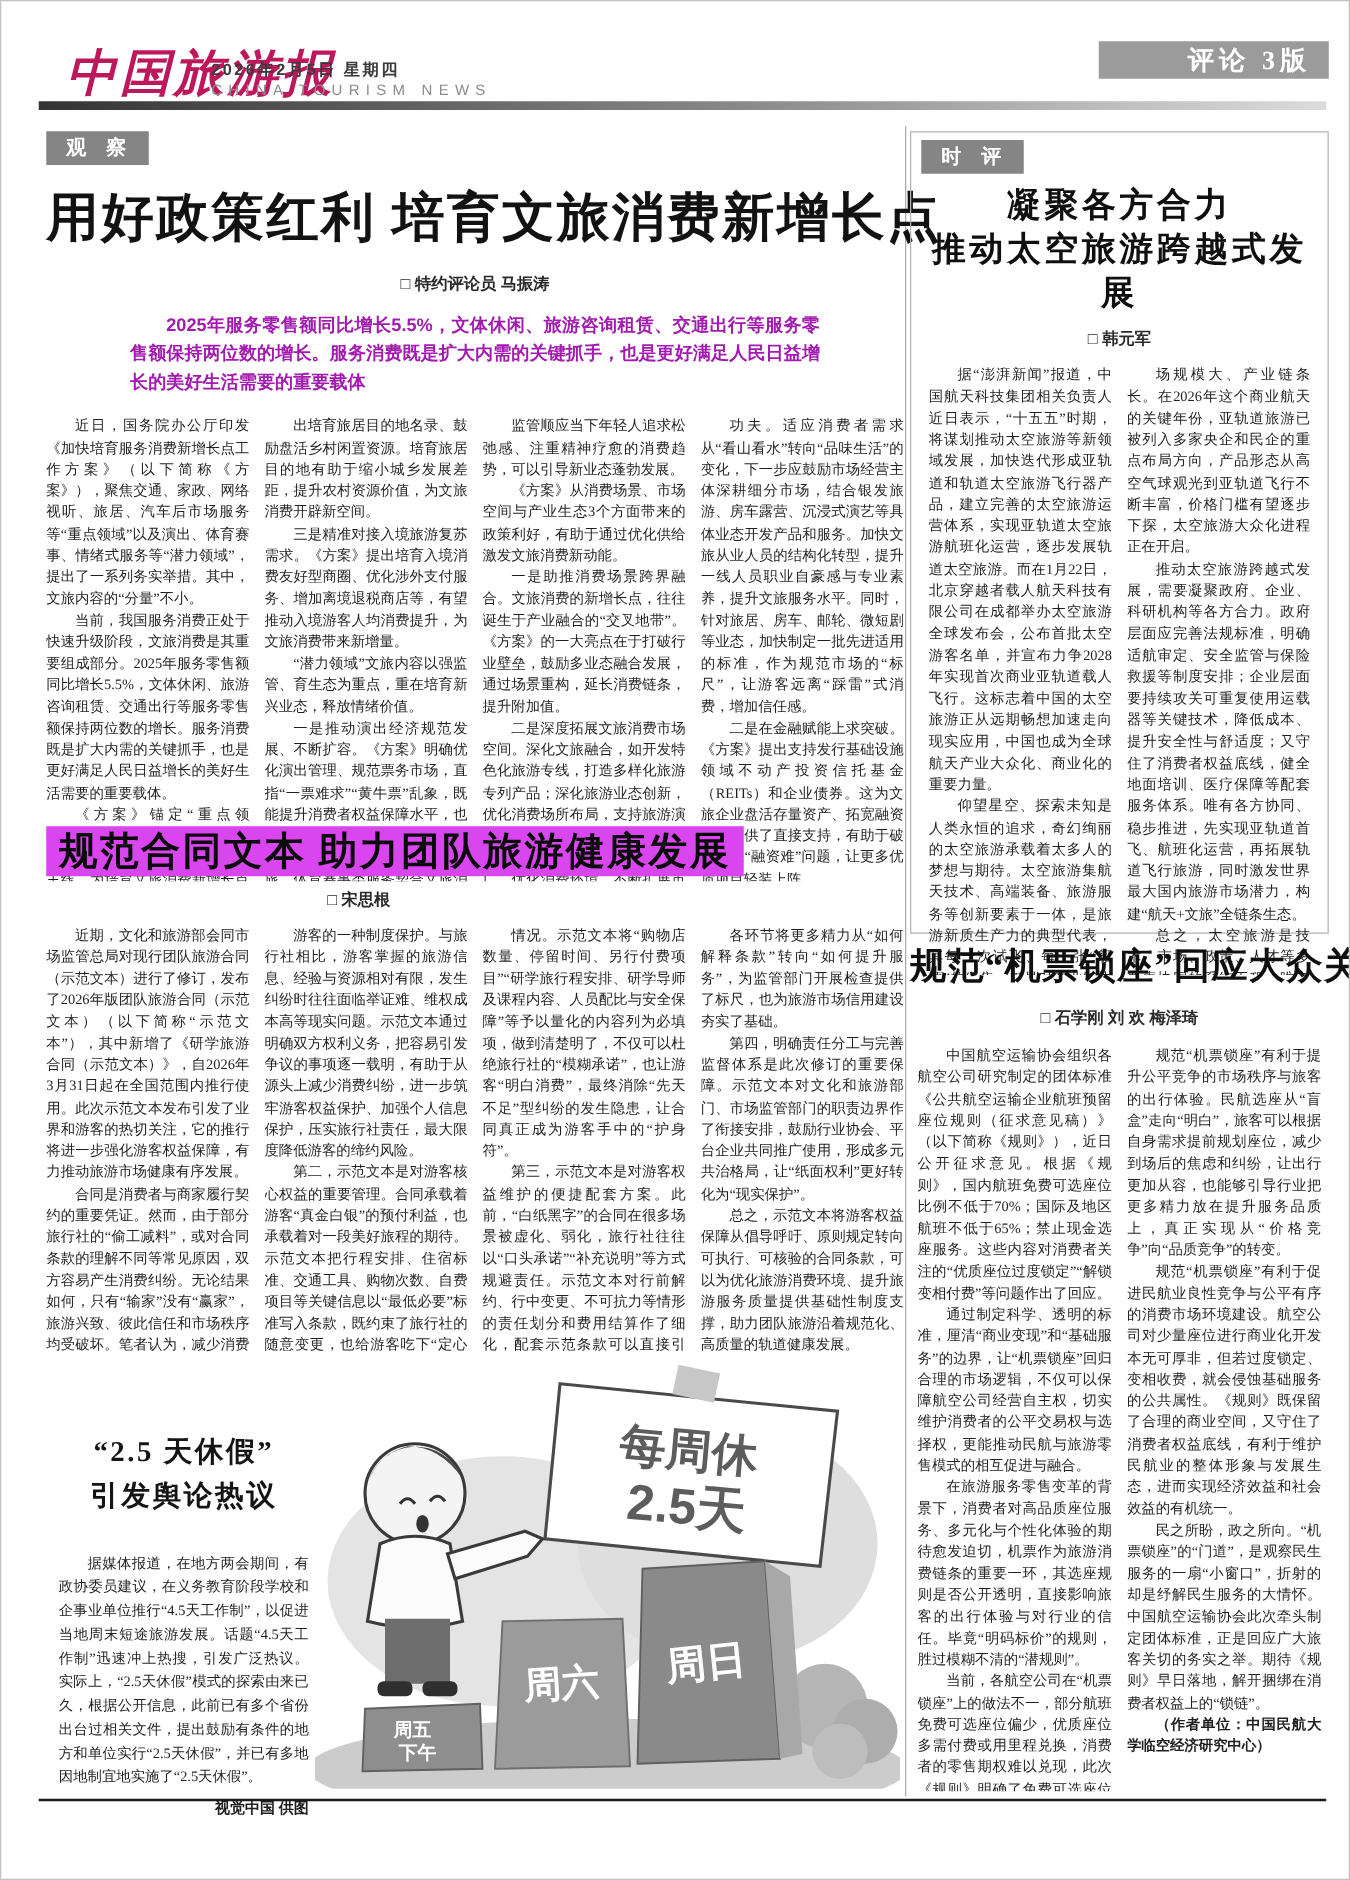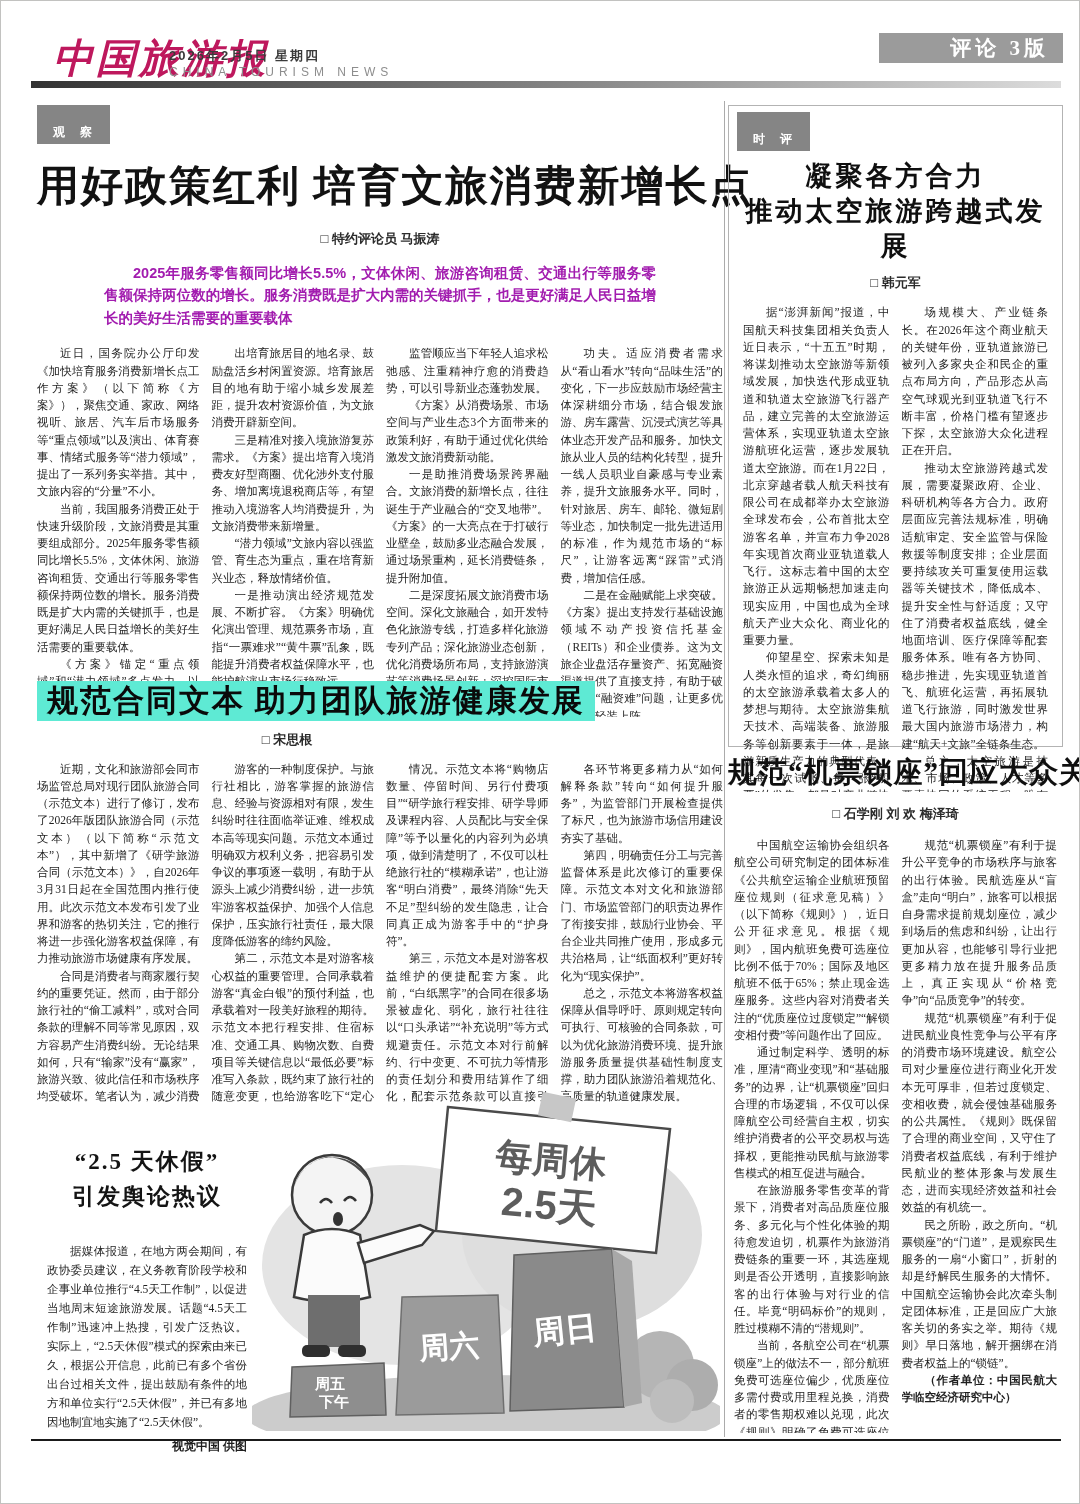--- a/index.html
+++ b/index.html
@@ -12,22 +12,22 @@
   .dateline{position:absolute;left:168px;top:46px;font-family:"Liberation Sans", sans-serif;
             font-weight:bold;font-size:13px;color:#3a3a3a;letter-spacing:2px;}
   .engline{position:absolute;left:168px;top:64px;font-family:"Liberation Sans", sans-serif;
            font-size:12px;color:#8d8d8d;letter-spacing:5px;}
   .banner{position:absolute;left:878px;top:32px;width:184px;height:30px;background:#9b9b9b;
           color:#fff;font-weight:bold;font-size:21px;line-height:30px;text-align:right;
           padding-right:14px;box-sizing:border-box;letter-spacing:4px;}
   .gradbar{position:absolute;left:30px;right:18px;top:80px;height:7px;
            background:linear-gradient(90deg,#333333,#8a8a8a 55%,#dcdcdc);}
   
-  .tagbox{display:inline-block;background:#858585;color:#fff;font-weight:bold;font-size:12px;
-          letter-spacing:6px;padding:19px 12px 3px 16px;}
+  .tagbox{display:inline-block;background:#858585;color:#fff;font-weight:bold;font-size:16px;
+          letter-spacing:6px;padding:3px 12px 3px 16px;}
   .bodycols{display:flex;gap:12px;}
   .bodycols .col{flex:1;overflow:hidden;font-size:11.5px;line-height:1.5;text-align:justify;}
   .col p{margin:0;text-indent:2em;}
   .col p.attribution{font-weight:bold;}
   .byline{text-align:center;font-family:"Liberation Sans", sans-serif;font-weight:bold;
           font-size:13px;color:#2b2b2b;}
   .vdivider{position:absolute;left:723px;top:100px;width:1px;height:1336px;background:#ababab;}
   
   .obs-wrap{position:absolute;left:36px;top:104px;width:686px;}
   .obs-headline{margin-top:14px;text-align:center;font-weight:bold;font-size:42px;
@@ -107,21 +107,21 @@
           <p>二是深度拓展文旅消费市场空间。深化文旅融合，如开发特色化旅游专线，打造多样化旅游专列产品；深化旅游业态创新，优化消费场所布局，支持旅游演艺等消费场景创新；深挖国际市场增量，如加强入境旅游宣传推广，优化消费环境，不断扩展市场半径。</p>
         </div>
       <div class="col">
           <p>功夫。适应消费者需求从“看山看水”转向“品味生活”的变化，下一步应鼓励市场经营主体深耕细分市场，结合银发旅游、房车露营、沉浸式演艺等具体业态开发产品和服务。加快文旅从业人员的结构化转型，提升一线人员职业自豪感与专业素养，提升文旅服务水平。同时，针对旅居、房车、邮轮、微短剧等业态，加快制定一批先进适用的标准，作为规范市场的“标尺”，让游客远离“踩雷”式消费，增加信任感。</p>
           <p>二是在金融赋能上求突破。《方案》提出支持发行基础设施领域不动产投资信托基金（REITs）和企业债券。这为文旅企业盘活存量资产、拓宽融资渠道提供了直接支持，有助于破解行业“融资难”问题，让更多优质项目轻装上阵。</p>
         </div>
     </div>
   </div>
 
   <div class="con-wrap">
-    <div class="con-headline" id="green-headline" style="background: #5eead4; margin-top: 20px;">规范合同文本  助力团队旅游健康发展</div>
+    <div class="con-headline" id="green-headline" style="background: #d946ef;">规范合同文本  助力团队旅游健康发展</div>
     <div class="byline con-byline">□ 宋思根</div>
     <div class="bodycols con-cols">
       <div class="col">
           <p>近期，文化和旅游部会同市场监管总局对现行团队旅游合同（示范文本）进行了修订，发布了2026年版团队旅游合同（示范文本）（以下简称“示范文本”），其中新增了《研学旅游合同（示范文本）》，自2026年3月31日起在全国范围内推行使用。此次示范文本发布引发了业界和游客的热切关注，它的推行将进一步强化游客权益保障，有力推动旅游市场健康有序发展。</p>
           <p>合同是消费者与商家履行契约的重要凭证。然而，由于部分旅行社的“偷工减料”，或对合同条款的理解不同等常见原因，双方容易产生消费纠纷。无论结果如何，只有“输家”没有“赢家”，旅游兴致、彼此信任和市场秩序均受破坏。笔者认为，减少消费纠纷的关键在于强化合同的契约地位、完善游客权益的事前维护和事后救济，降低签约与维权成本。</p>
         </div>
       <div class="col">
           <p>游客的一种制度保护。与旅行社相比，游客掌握的旅游信息、经验与资源相对有限，发生纠纷时往往面临举证难、维权成本高等现实问题。示范文本通过明确双方权利义务，把容易引发争议的事项逐一载明，有助于从源头上减少消费纠纷，进一步筑牢游客权益保护、加强个人信息保护，压实旅行社责任，最大限度降低游客的缔约风险。</p>
           <p>第二，示范文本是对游客核心权益的重要管理。合同承载着游客“真金白银”的预付利益，也承载着对一段美好旅程的期待。示范文本把行程安排、住宿标准、交通工具、购物次数、自费项目等关键信息以“最低必要”标准写入条款，既约束了旅行社的随意变更，也给游客吃下“定心丸”，方便按图索骥核对履约</p>
         </div>

